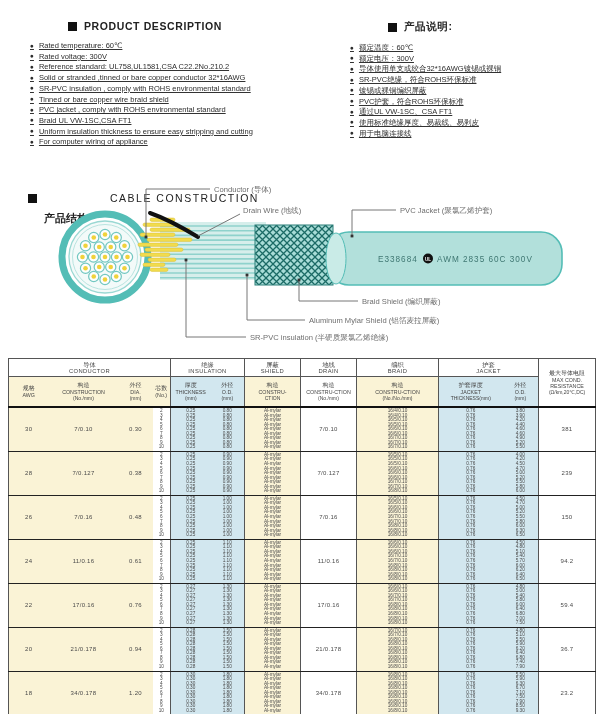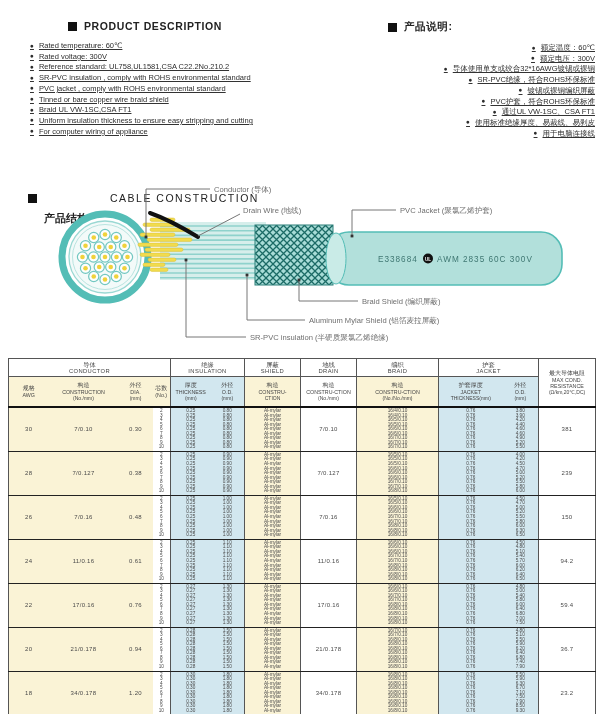--- a/index.html
+++ b/index.html
@@ -2,21 +2,21 @@
 <html><head>
 <meta charset="utf-8">
 <style>
   html,body{margin:0;padding:0;background:#fff;}
   #page{position:relative;width:603px;height:714px;background:#ffffff;overflow:hidden;
         font-family:"Liberation Sans","DejaVu Sans",sans-serif;color:#333;}
 
   
   .desc-col{position:absolute;top:20px;}
   #desc-en{left:30px;width:315px;}
-  #desc-zh{left:350px;width:245px;text-align:right;}
+  #desc-zh{left:350px;width:245px;}
   .sec-title{display:flex;align-items:center;font-weight:bold;font-size:10.5px;
              letter-spacing:.6px;color:#222;margin-bottom:9px;padding-left:38px;}
   .sq{display:inline-block;width:9px;height:9px;background:#111;margin-right:7px;}
   ul.bullets{list-style:none;margin:0;padding:0;text-decoration:underline;}
   ul.bullets li{font-size:7.5px;line-height:10.7px;color:#2d2d2d;white-space:nowrap;}
   ul.bullets li::before{content:"●";font-size:6.5px;margin-right:5px;position:relative;top:-0.5px;}
 
   
   #construction-title{position:absolute;left:28px;top:170px;display:flex;align-items:center;}
   #construction-title .zh{font-weight:bold;font-size:11px;color:#222;margin-right:22px;margin-top:41px;}
@@ -57,23 +57,24 @@
 
   <div class="desc-col" id="desc-en">
     <div class="sec-title">
       <span class="sq"></span>
       <span>PRODUCT DESCRIPTION</span>
     </div>
     <ul class="bullets" id="en-list">
         <li>Rated temperature: 60℃</li>
         <li>Rated voltage: 300V</li>
         <li>Reference standard: UL758,UL1581,CSA C22.2No.210.2</li>
+        <li>Solid or stranded ,tinned or bare copper conductor 32*16AWG</li>
         <li>SR-PVC insulation , comply with ROHS environmental standard</li>
+        <li>Tinned or bare copper wire braid shield</li>
         <li>PVC jacket , comply with ROHS environmental standard</li>
-        <li>Tinned or bare copper wire braid shield</li>
         <li>Braid UL VW-1SC,CSA FT1</li>
         <li>Uniform insulation thickness to ensure easy stripping and cutting</li>
         <li>For computer wiring of appliance</li>
       </ul>
   </div>
 
   <div class="desc-col" id="desc-zh">
     <div class="sec-title">
       <span class="sq"></span>
       <span>产品说明:</span>

